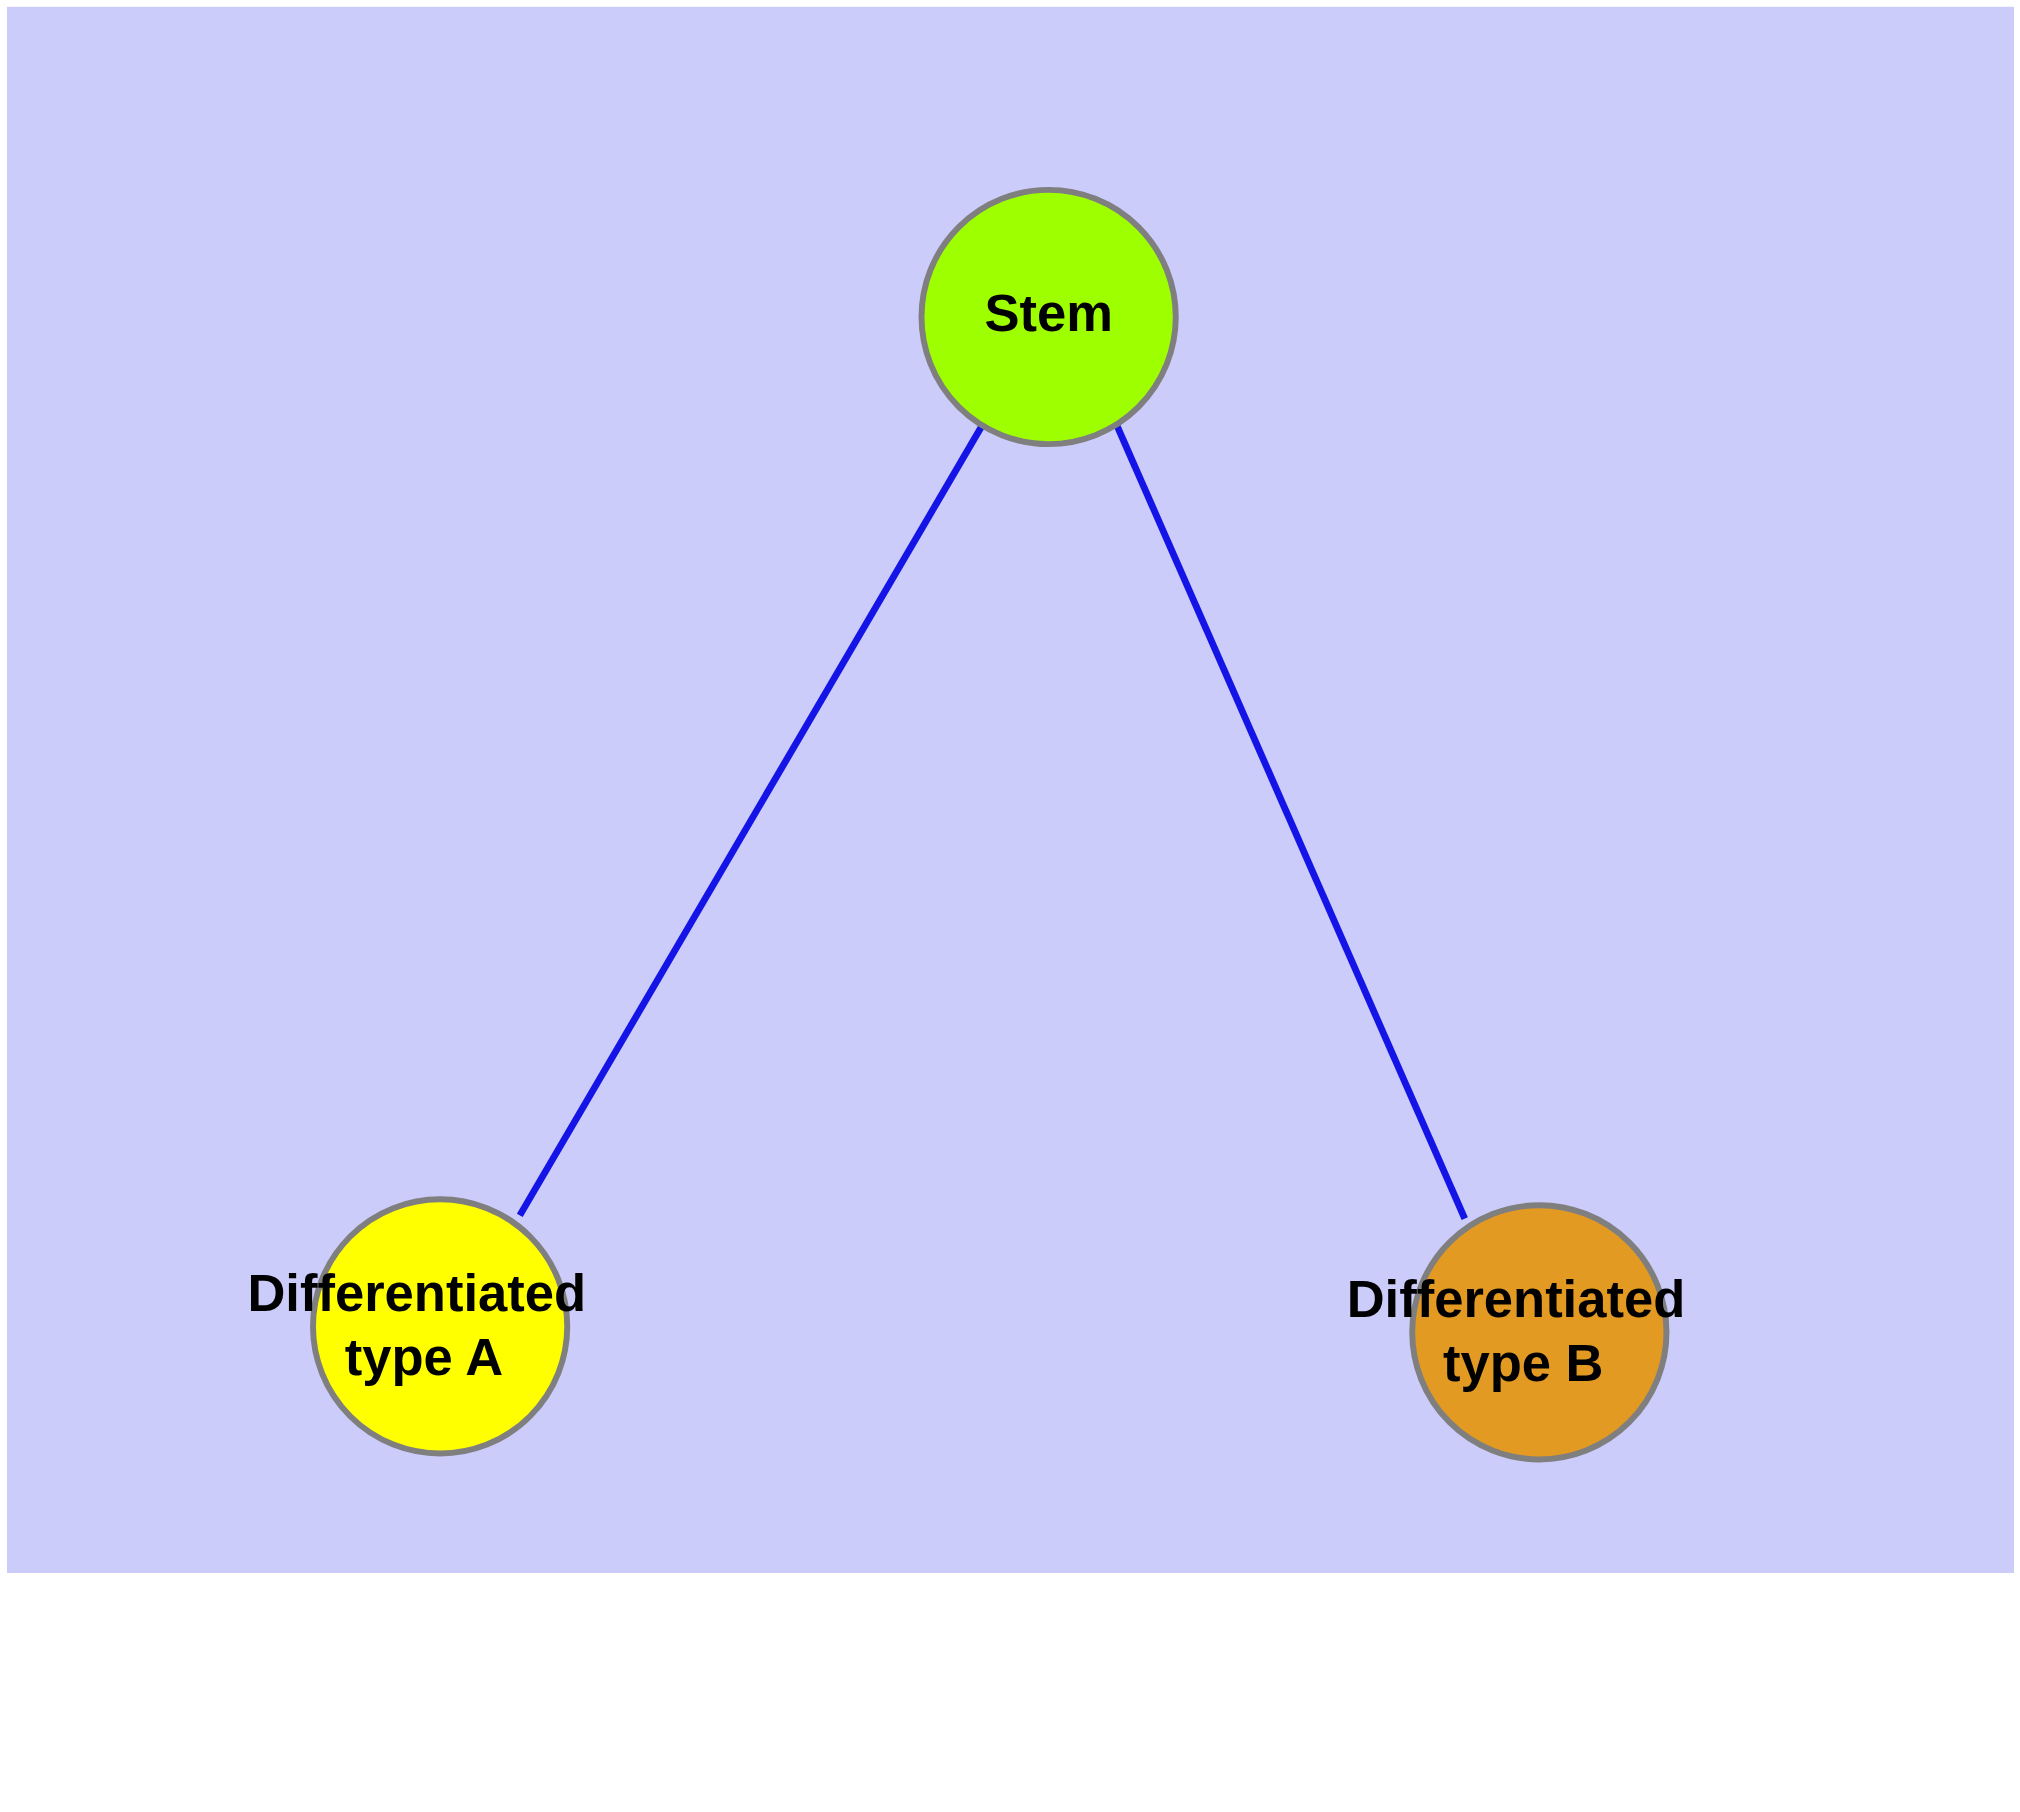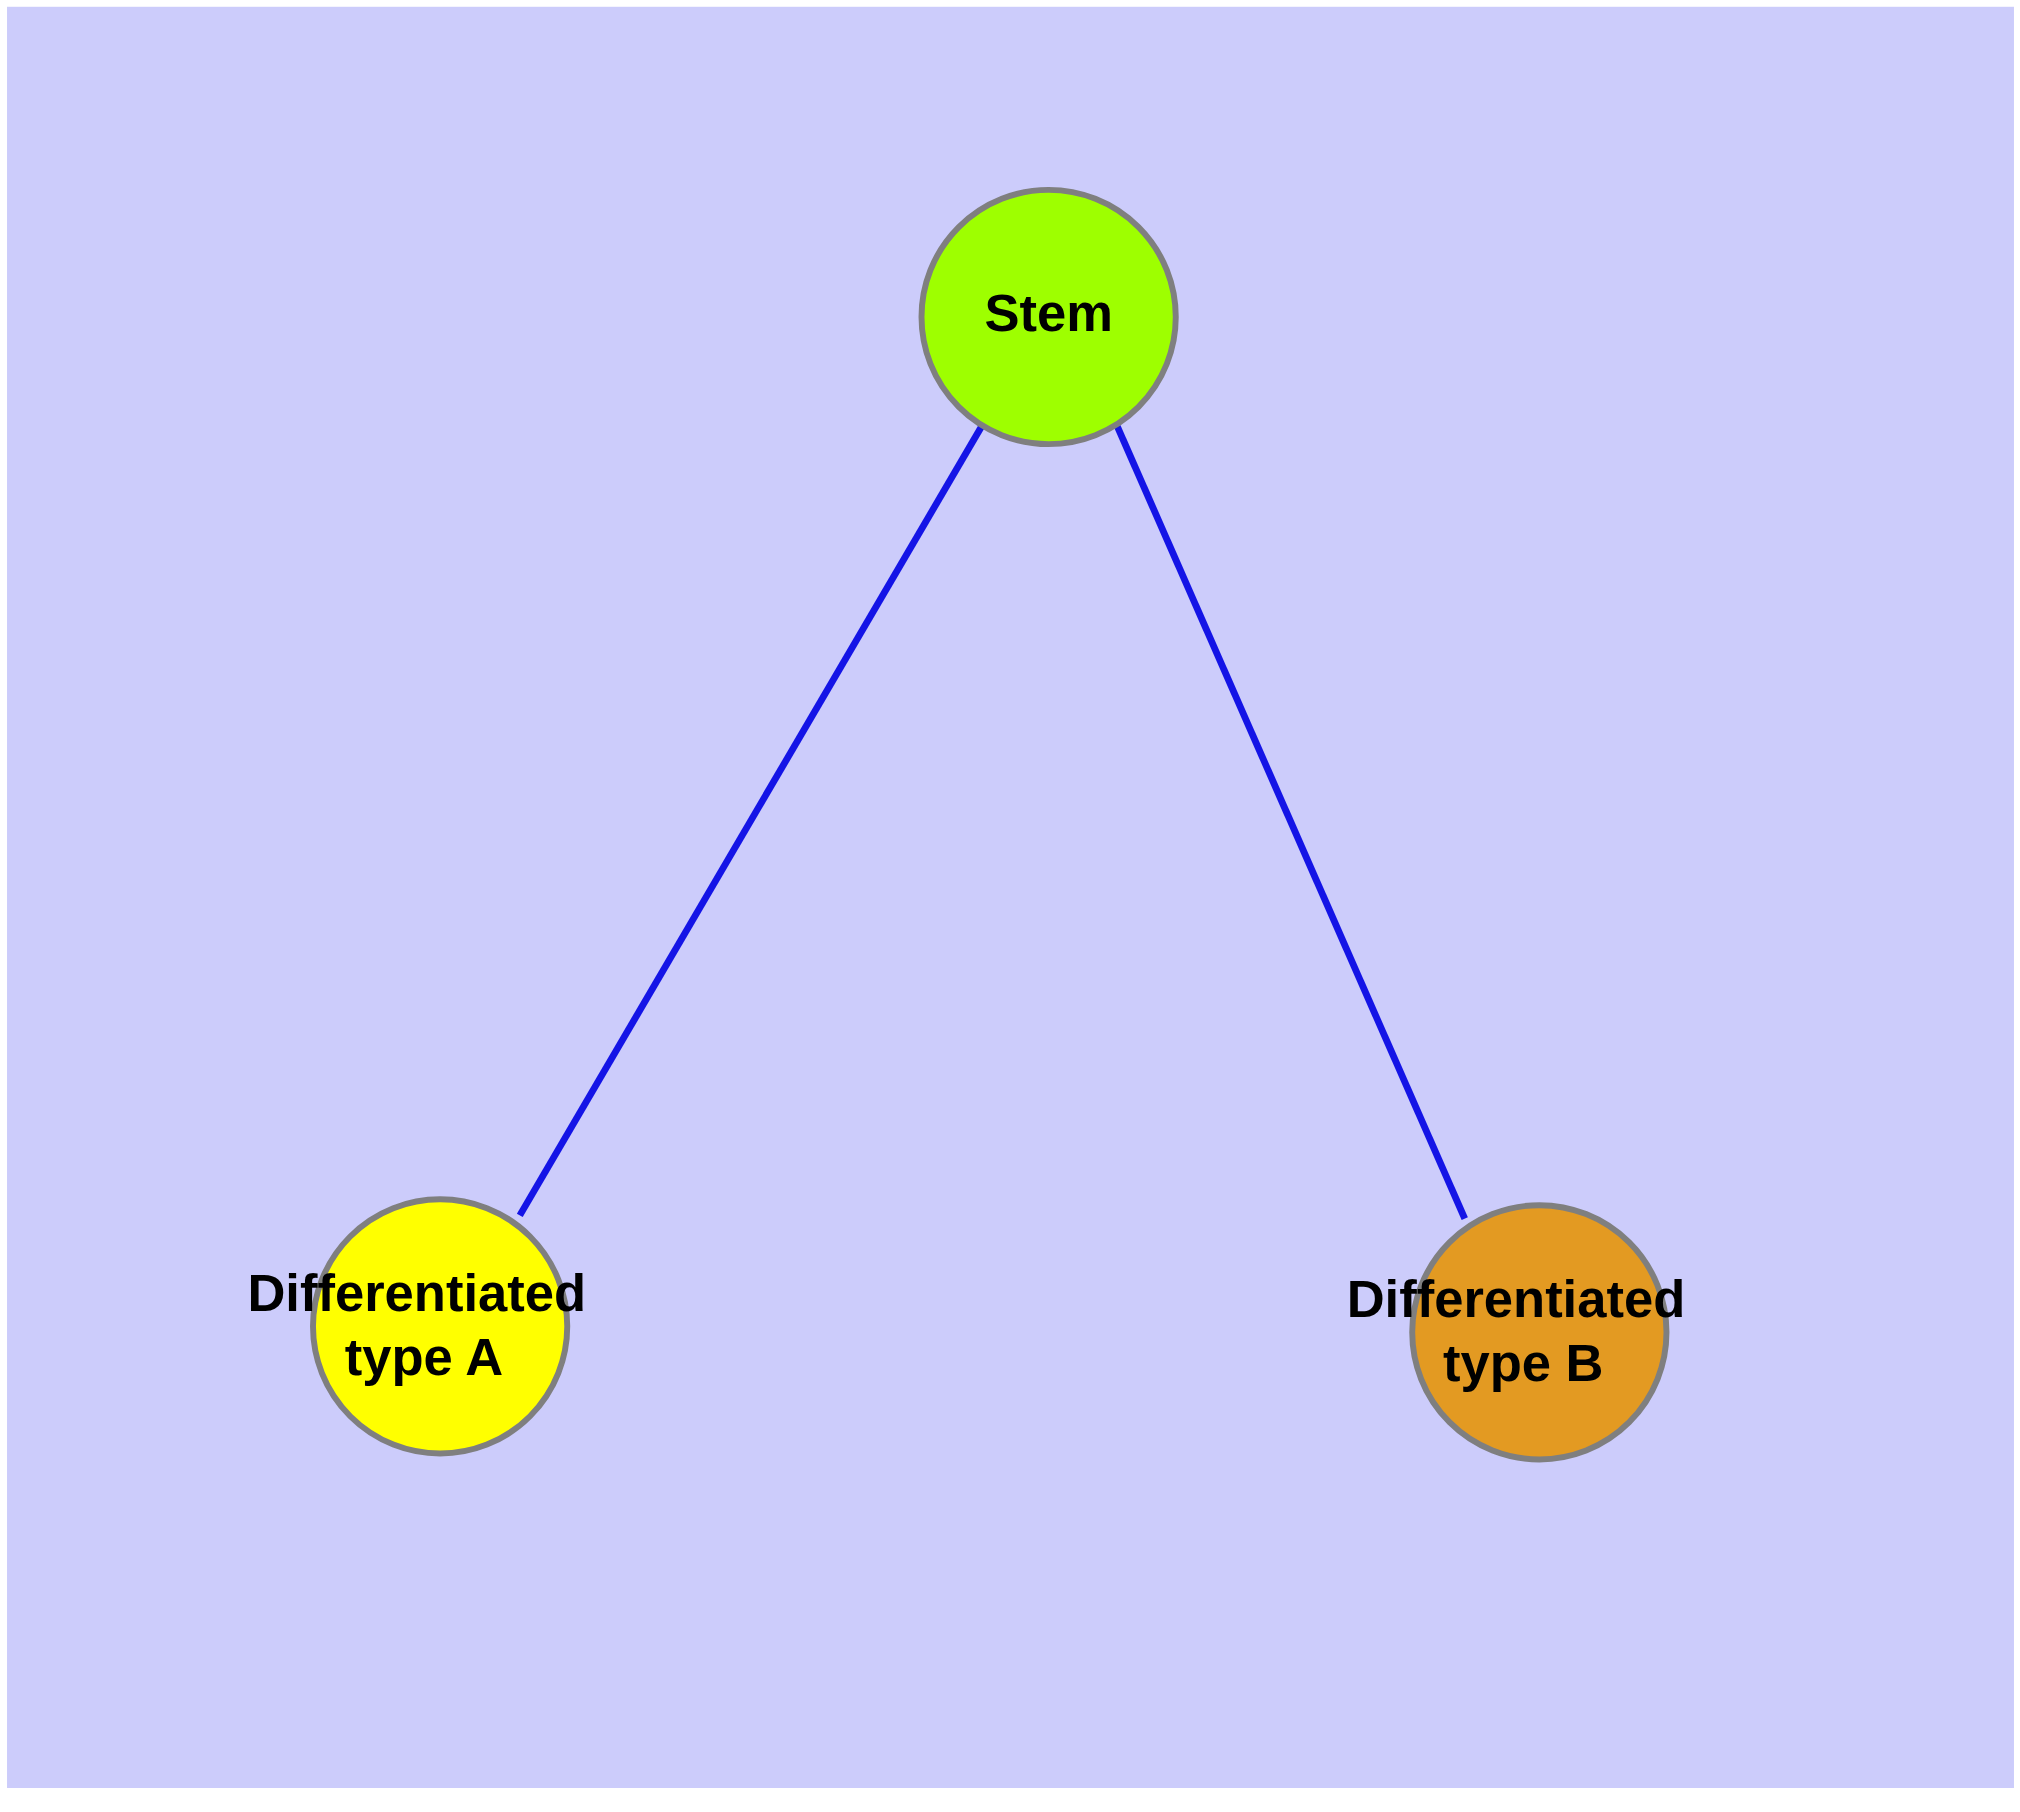--- a/index.html
+++ b/index.html
@@ -3,21 +3,21 @@
 <meta charset="utf-8">
 <style>
   html, body {
     margin: 0;
     padding: 0;
     background: #ffffff;
   }
   #stage {
     position: relative;
     width: 2021px;
-    height: 1788px;
+    height: 1573px;
     background: #ffffff;
     overflow: hidden;
     font-family: "Liberation Sans", sans-serif;
   }
   #canvas {
     position: absolute;
     left: 0;
     top: 0;
     width: 2021px;
     height: 1812px;

